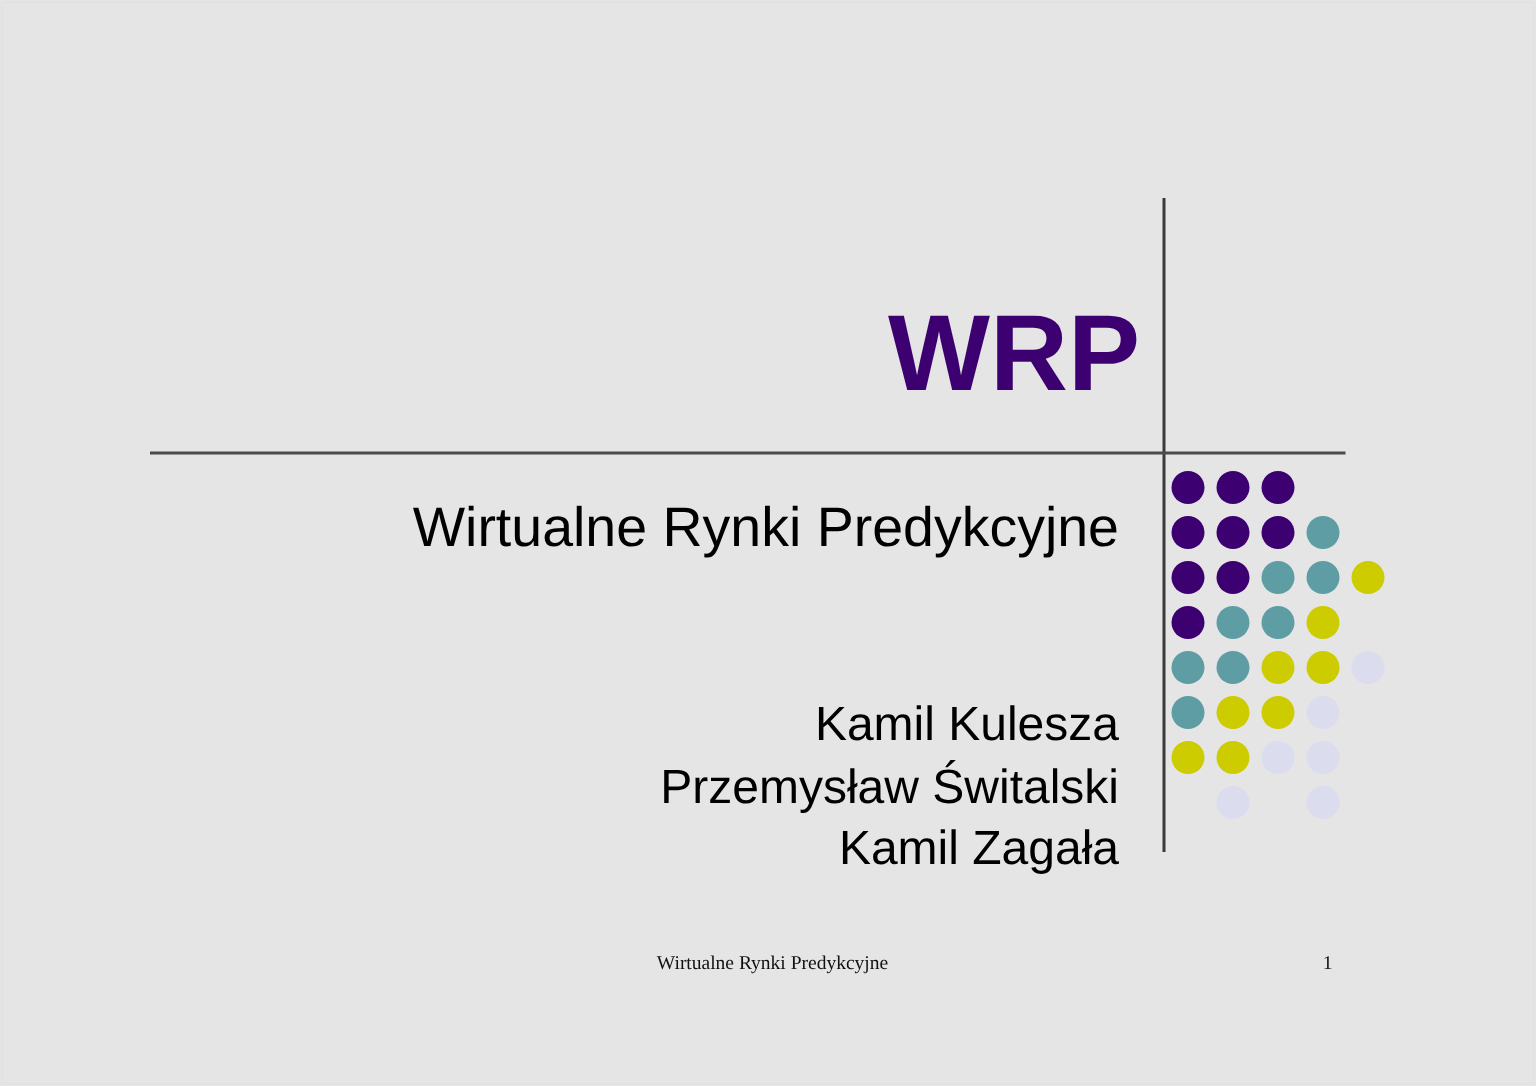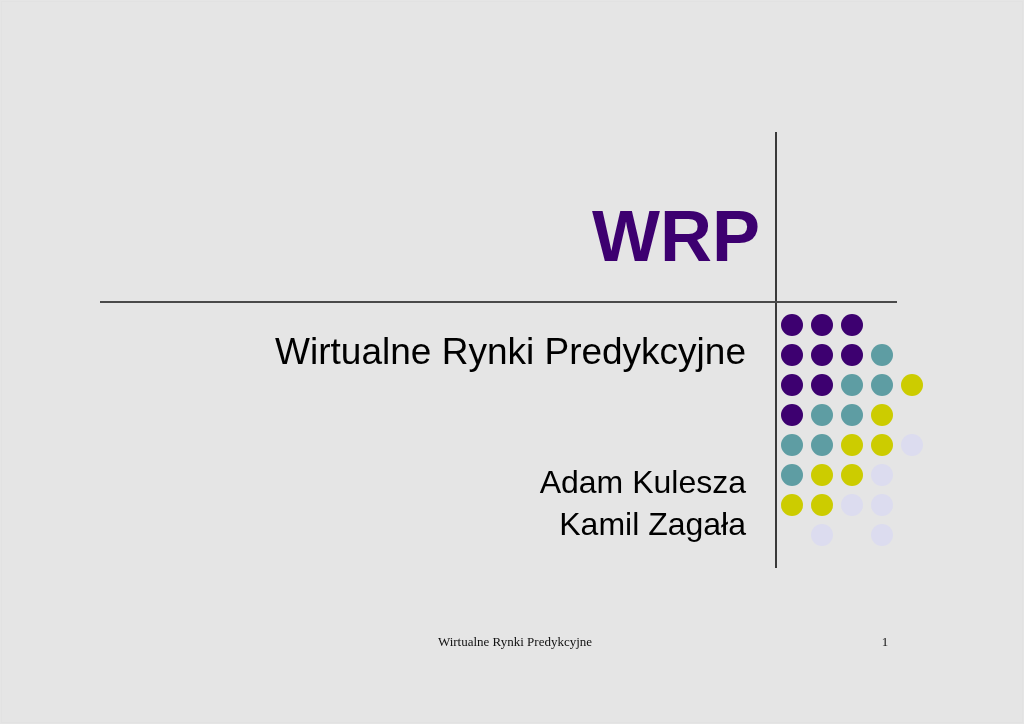--- a/index.html
+++ b/index.html
@@ -144,21 +144,22 @@
   <div class="page-border"></div>
 
   <div class="vertical-rule"></div>
   <div class="horizontal-rule"></div>
 
   <div class="title-wrp">WRP</div>
 
   <div class="subtitle">Wirtualne Rynki Predykcyjne</div>
 
   <div class="authors">
-    <span class="author-line">Adam Kulesza</span>
+    <span class="author-line">Kamil Kulesza</span>
+    <span class="author-line">Przemysław Świtalski</span>
     <span class="author-line">Kamil Zagała</span>
   </div>
 
   <div class="dot-grid" id="dot-grid">
       <div class="dot" style="left: 0px; top: 0px; width: 22px; height: 22px; background: rgb(61, 0, 112);"></div>
       <div class="dot" style="left: 30px; top: 0px; width: 22px; height: 22px; background: rgb(61, 0, 112);"></div>
       <div class="dot" style="left: 60px; top: 0px; width: 22px; height: 22px; background: rgb(61, 0, 112);"></div>
       <div class="dot" style="left: 0px; top: 30px; width: 22px; height: 22px; background: rgb(61, 0, 112);"></div>
       <div class="dot" style="left: 30px; top: 30px; width: 22px; height: 22px; background: rgb(61, 0, 112);"></div>
       <div class="dot" style="left: 60px; top: 30px; width: 22px; height: 22px; background: rgb(61, 0, 112);"></div>

